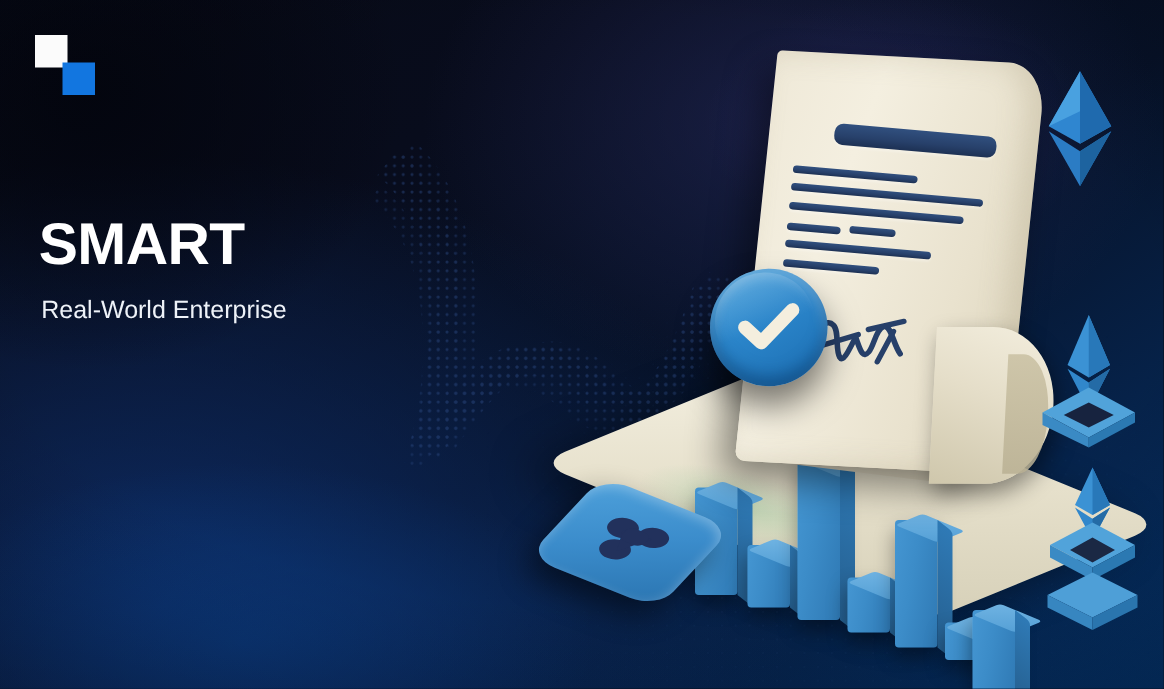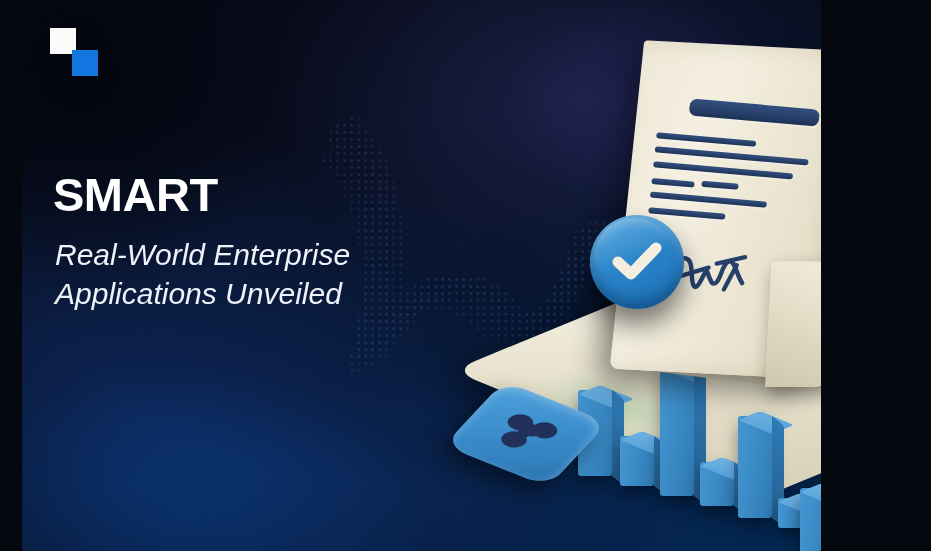--- a/index.html
+++ b/index.html
@@ -5,29 +5,28 @@
 <style>
   html, body {
     margin: 0;
     padding: 0;
     background: #05080f;
   }
   * { box-sizing: border-box; }
 
   .banner {
     position: relative;
-    width: 799px;
+    width: 931px;
     height: 551px;
     overflow: hidden;
     font-family: "Liberation Sans", sans-serif;
     background:
       radial-gradient(ellipse 420px 300px at 68% 18%, rgba(40,44,96,0.55) 0%, rgba(20,22,55,0.0) 70%),
       radial-gradient(ellipse 700px 500px at 14% 88%, rgba(14,48,110,0.85) 0%, rgba(8,20,50,0.0) 72%),
       linear-gradient(148deg, #070a16 0%, #080c1c 28%, #071228 55%, #06254f 82%, #04356e 100%);
-    margin-left: 22px;
   }
 
   
   .bg-vignette {
     position: absolute; inset: 0;
     background: radial-gradient(ellipse 110% 95% at 50% 45%, rgba(0,0,0,0) 45%, rgba(2,4,12,0.55) 100%);
     pointer-events: none;
   }
   .bg-dark-left {
     position: absolute; left: 0; top: 0; width: 42%; height: 62%;
@@ -98,24 +97,23 @@
     color: #2b82ef;
     font-size: 47px;
     font-weight: 700;
     line-height: 1.0;
     letter-spacing: -0.4px;
     text-transform: uppercase;
   }
   .subtitle {
     margin: 16px 0 0 2px;
     color: #eef2f8;
-    font-size: 30px;
+    font-size: 20px;
     font-weight: 400;
     line-height: 1.32;
-    font-style: italic;
   }
   .subtitle .ln { display: block; }
 
   
   .illus {
     position: absolute;
     left: 430px; top: 0;
     width: 501px; height: 551px;
   }
 
@@ -331,21 +329,20 @@
     <span class="sq-a"></span>
     <span class="sq-b"></span>
   </div>
 
   <div class="copy">
     <h1 class="title">
       <span class="ln">SMART</span>
     </h1>
     <p class="subtitle">
       <span class="ln">Real-World Enterprise</span>
-      <span class="ln">Applications Unveiled</span>
     </p>
   </div>
 
   <div class="illus">
 
     <div class="platform">
       <div class="plat-side"></div>
       <div class="plat-top"></div>
       <div class="plat-tint"></div>
     </div>

